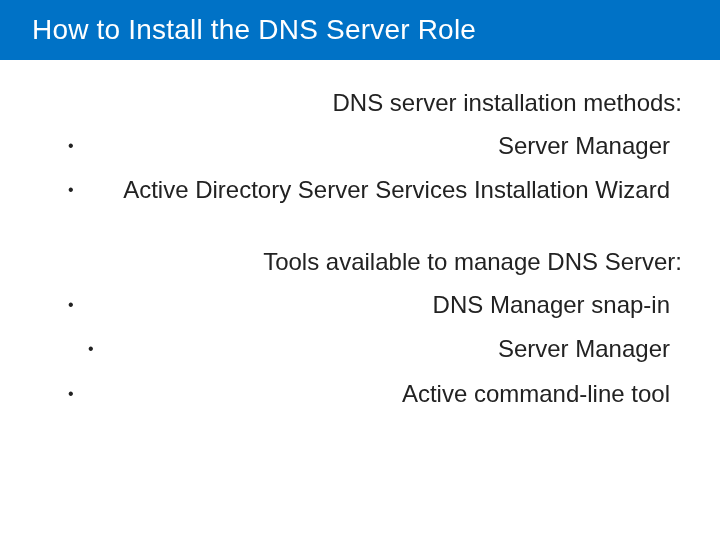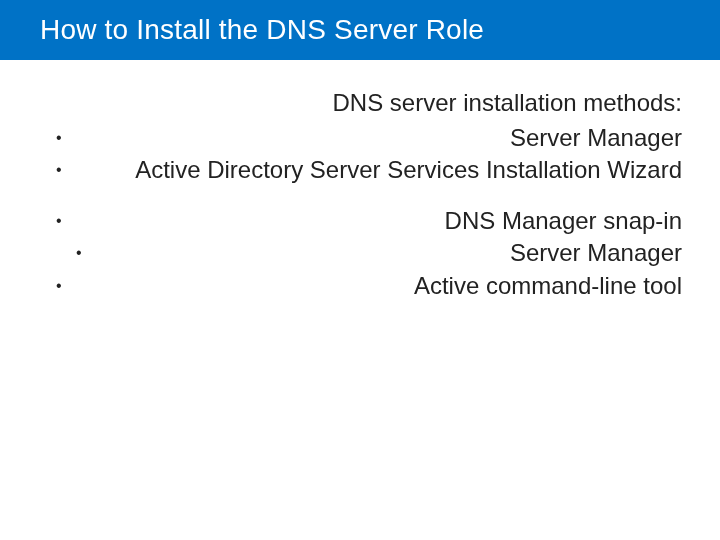--- a/index.html
+++ b/index.html
@@ -25,21 +25,20 @@
     display: flex;
     align-items: center;
     padding-left: 32px;
     box-sizing: border-box;
     font-weight: 300;
   }
   .title-text {
     font-size: 28px;
     font-weight: 300;
     letter-spacing: 0.2px;
-    margin-left: 8px;
   }
   .body {
     padding: 18px 38px 0 38px;
     box-sizing: border-box;
     text-align: right;
   }
   .lead {
     font-size: 24px;
     font-weight: 400;
     margin: 10px 0 4px 0;
@@ -55,21 +54,21 @@
   }
   ul.level2 {
     margin-left: 38px;
   }
   li {
     font-size: 24px;
     font-weight: 400;
     line-height: 1.35;
     position: relative;
     padding-left: 16px;
-    margin: 0;
+    margin: 12px;
   }
   li::before {
     content: "•";
     position: absolute;
     left: 0;
     top: 0;
     font-size: 16px;
     line-height: 32px;
     color: #222;
   }
@@ -89,20 +88,21 @@
   <div class="body">
 
     <div class="lead">DNS server installation methods:</div>
     <ul class="level1">
       <li>Server Manager</li>
       <li>Active Directory Server Services Installation Wizard</li>
     </ul>
 
     <div class="section-gap"></div>
 
+    <div class="lead">Tools available to manage DNS Server:</div>
     <ul class="level1">
       <li>DNS Manager snap-in</li>
     </ul>
     <ul class="level2">
       <li>Server Manager</li>
     </ul>
     <ul class="level1">
       <li>Active command-line tool</li>
     </ul>
 

